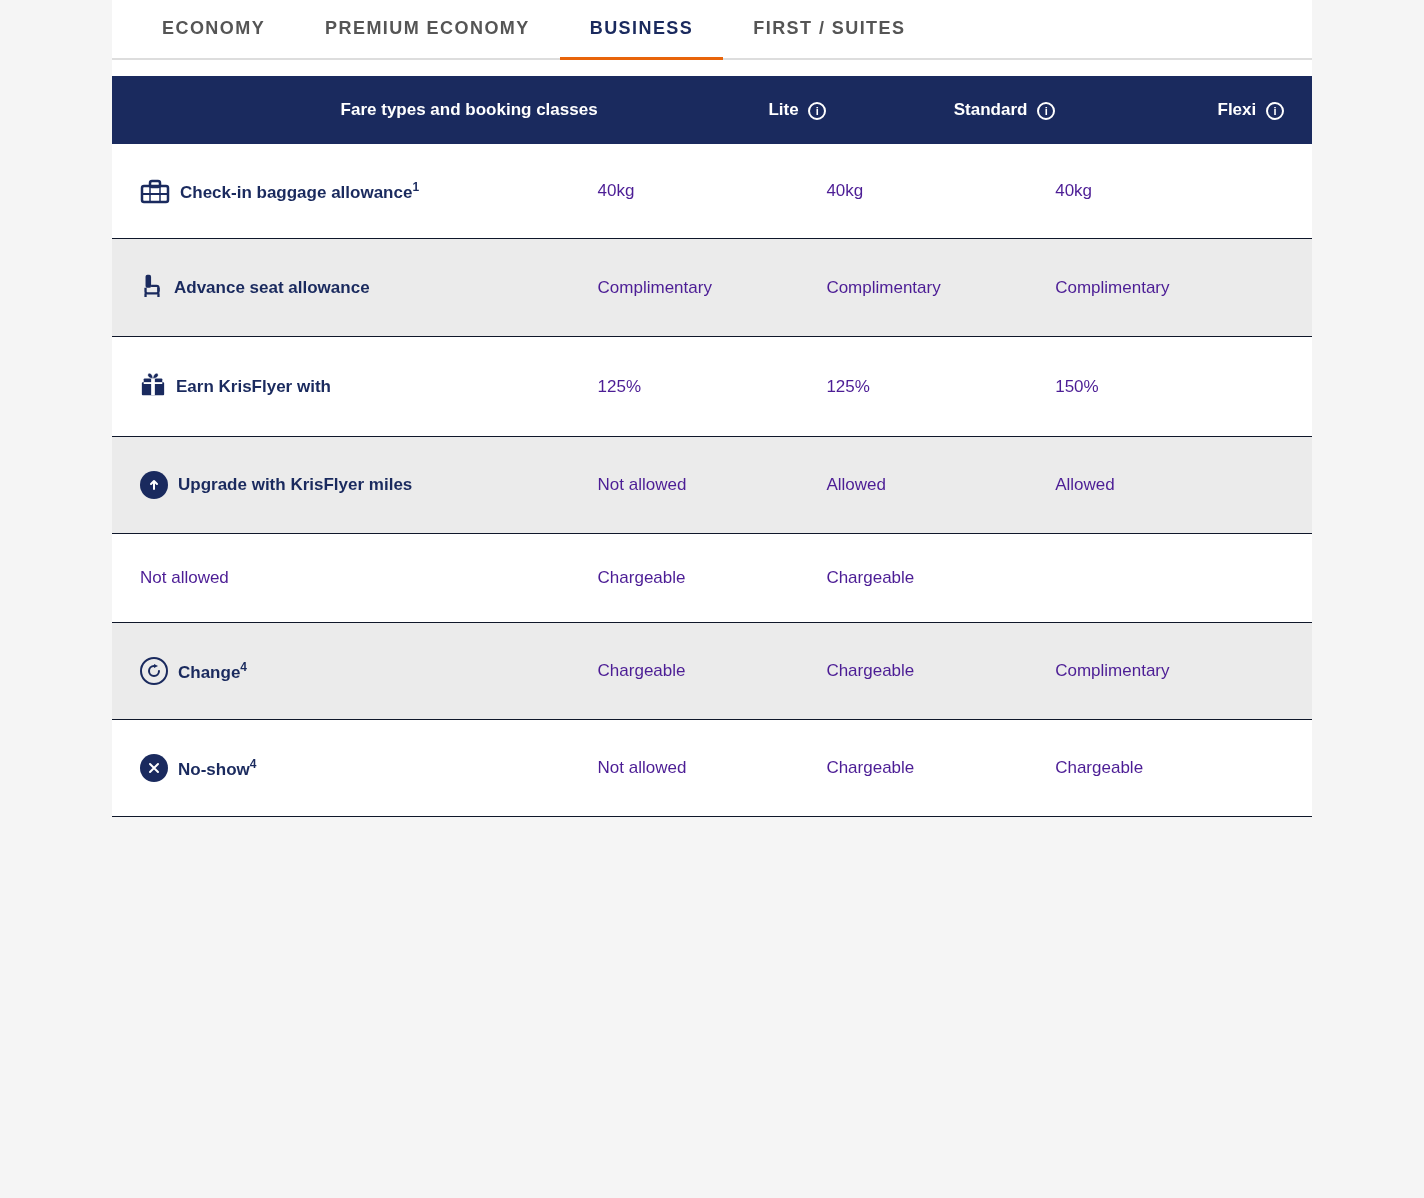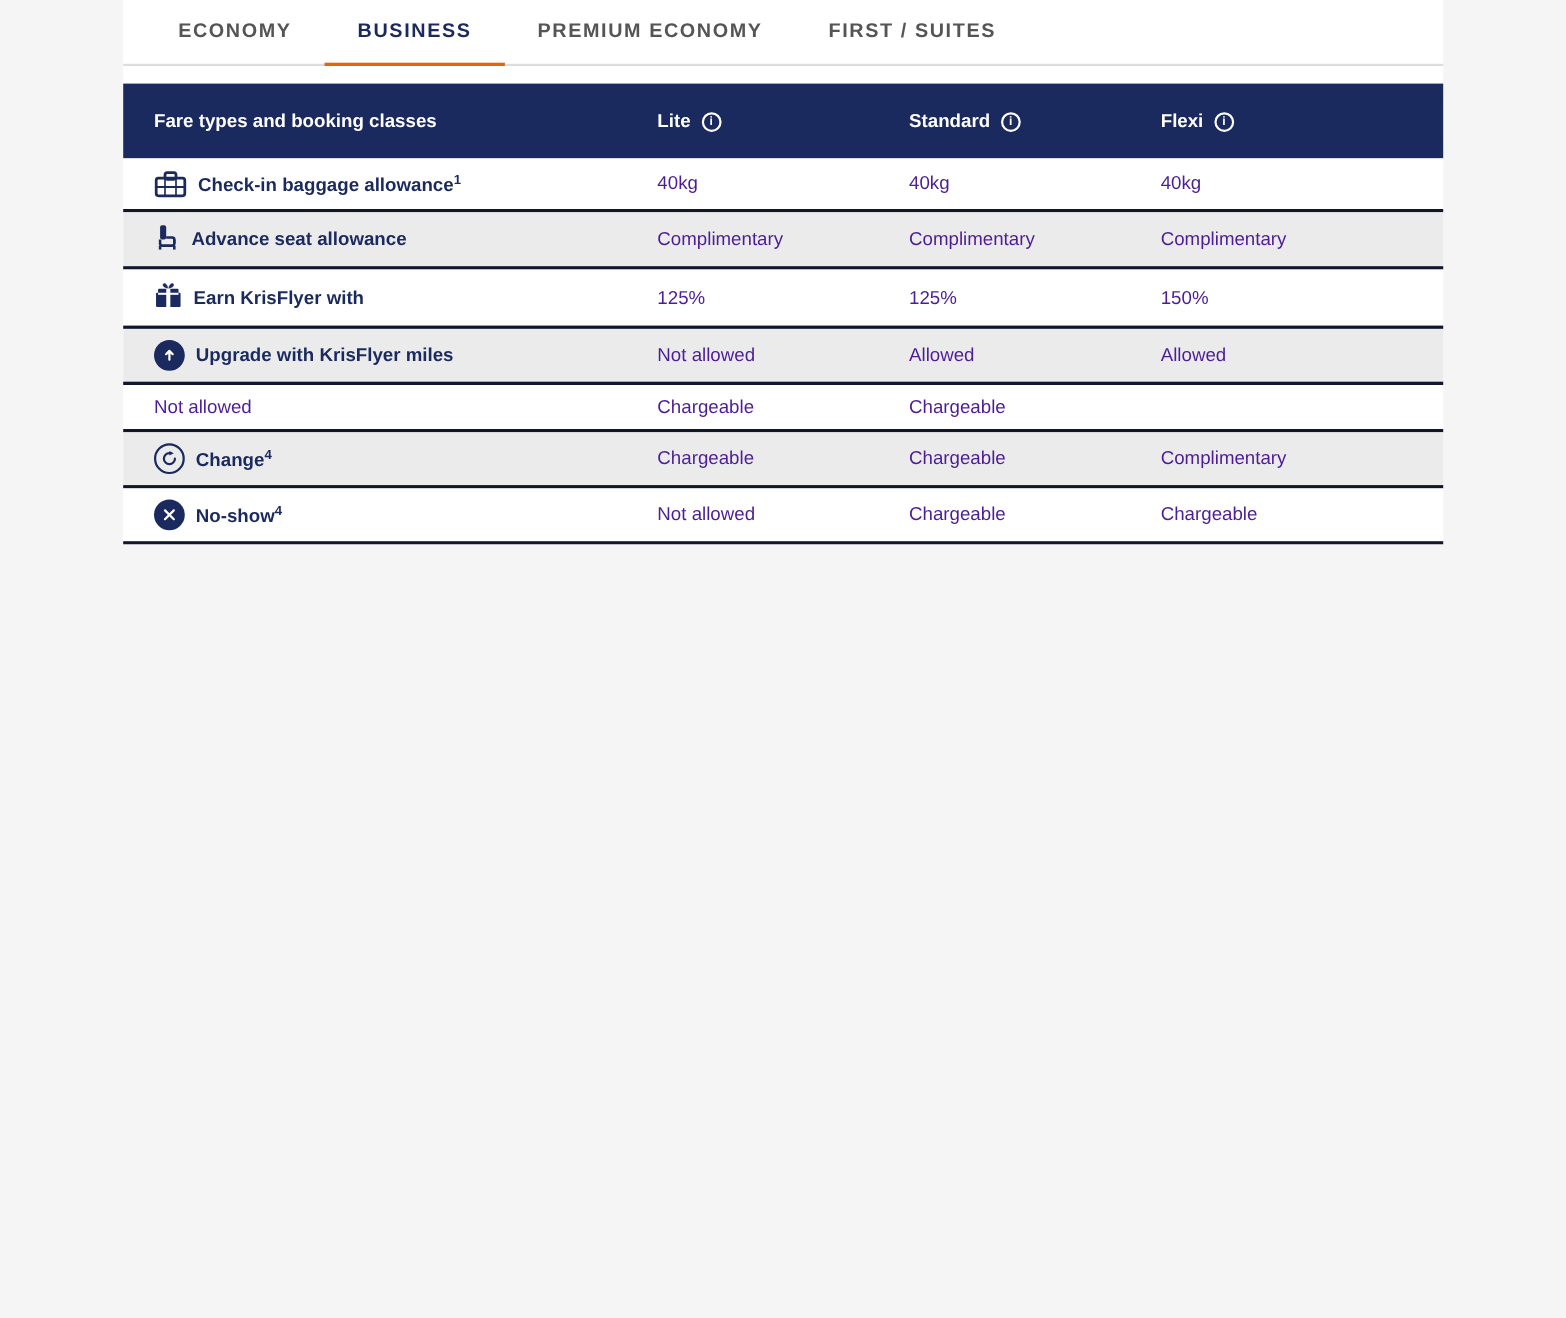--- a/index.html
+++ b/index.html
@@ -39,20 +39,21 @@
     }
 
     
     .table-header {
       background: #1a2a5e;
       color: #fff;
       display: grid;
       grid-template-columns: 2fr 1fr 1fr 1fr;
       padding: 24px 28px;
       margin-top: 16px;
+      text-align: right;
     }
     .header-cell {
       font-size: 17px;
       font-weight: 700;
     }
     .header-cell .info-icon {
       display: inline-flex;
       align-items: center;
       justify-content: center;
       width: 18px;
@@ -63,23 +64,23 @@
       font-weight: 700;
       margin-left: 5px;
       vertical-align: middle;
       cursor: pointer;
     }
 
     
     .table-row {
       display: grid;
       grid-template-columns: 2fr 1fr 1fr 1fr;
-      padding: 10px 28px;
-      align-items: center;
-      border-bottom: 3px solid #0f172a;
+      padding: 34px 28px;
+      align-items: center;
+      border-bottom: 1px solid #0f172a;
     }
     .table-row:nth-child(even) {
       background: #ebebeb;
     }
     .table-row:nth-child(odd) {
       background: #fff;
     }
 
     .row-label {
       display: flex;
@@ -165,22 +166,22 @@
     }
     .noshow-circle svg { width: 14px; height: 14px; }
   </style>
 </head>
 <body>
 
 <div class="container">
 
   <div class="tabs">
     <div class="tab">ECONOMY</div>
+    <div class="tab">PREMIUM ECONOMY</div>
     <div class="tab active">BUSINESS</div>
-    <div class="tab">PREMIUM ECONOMY</div>
     <div class="tab">FIRST / SUITES</div>
   </div>
 
   <div class="table-header">
     <div class="header-cell">Fare types and booking classes</div>
     <div class="header-cell">
       <span>Lite</span>
       <span class="info-icon">i</span>
     </div>
     <div class="header-cell">

